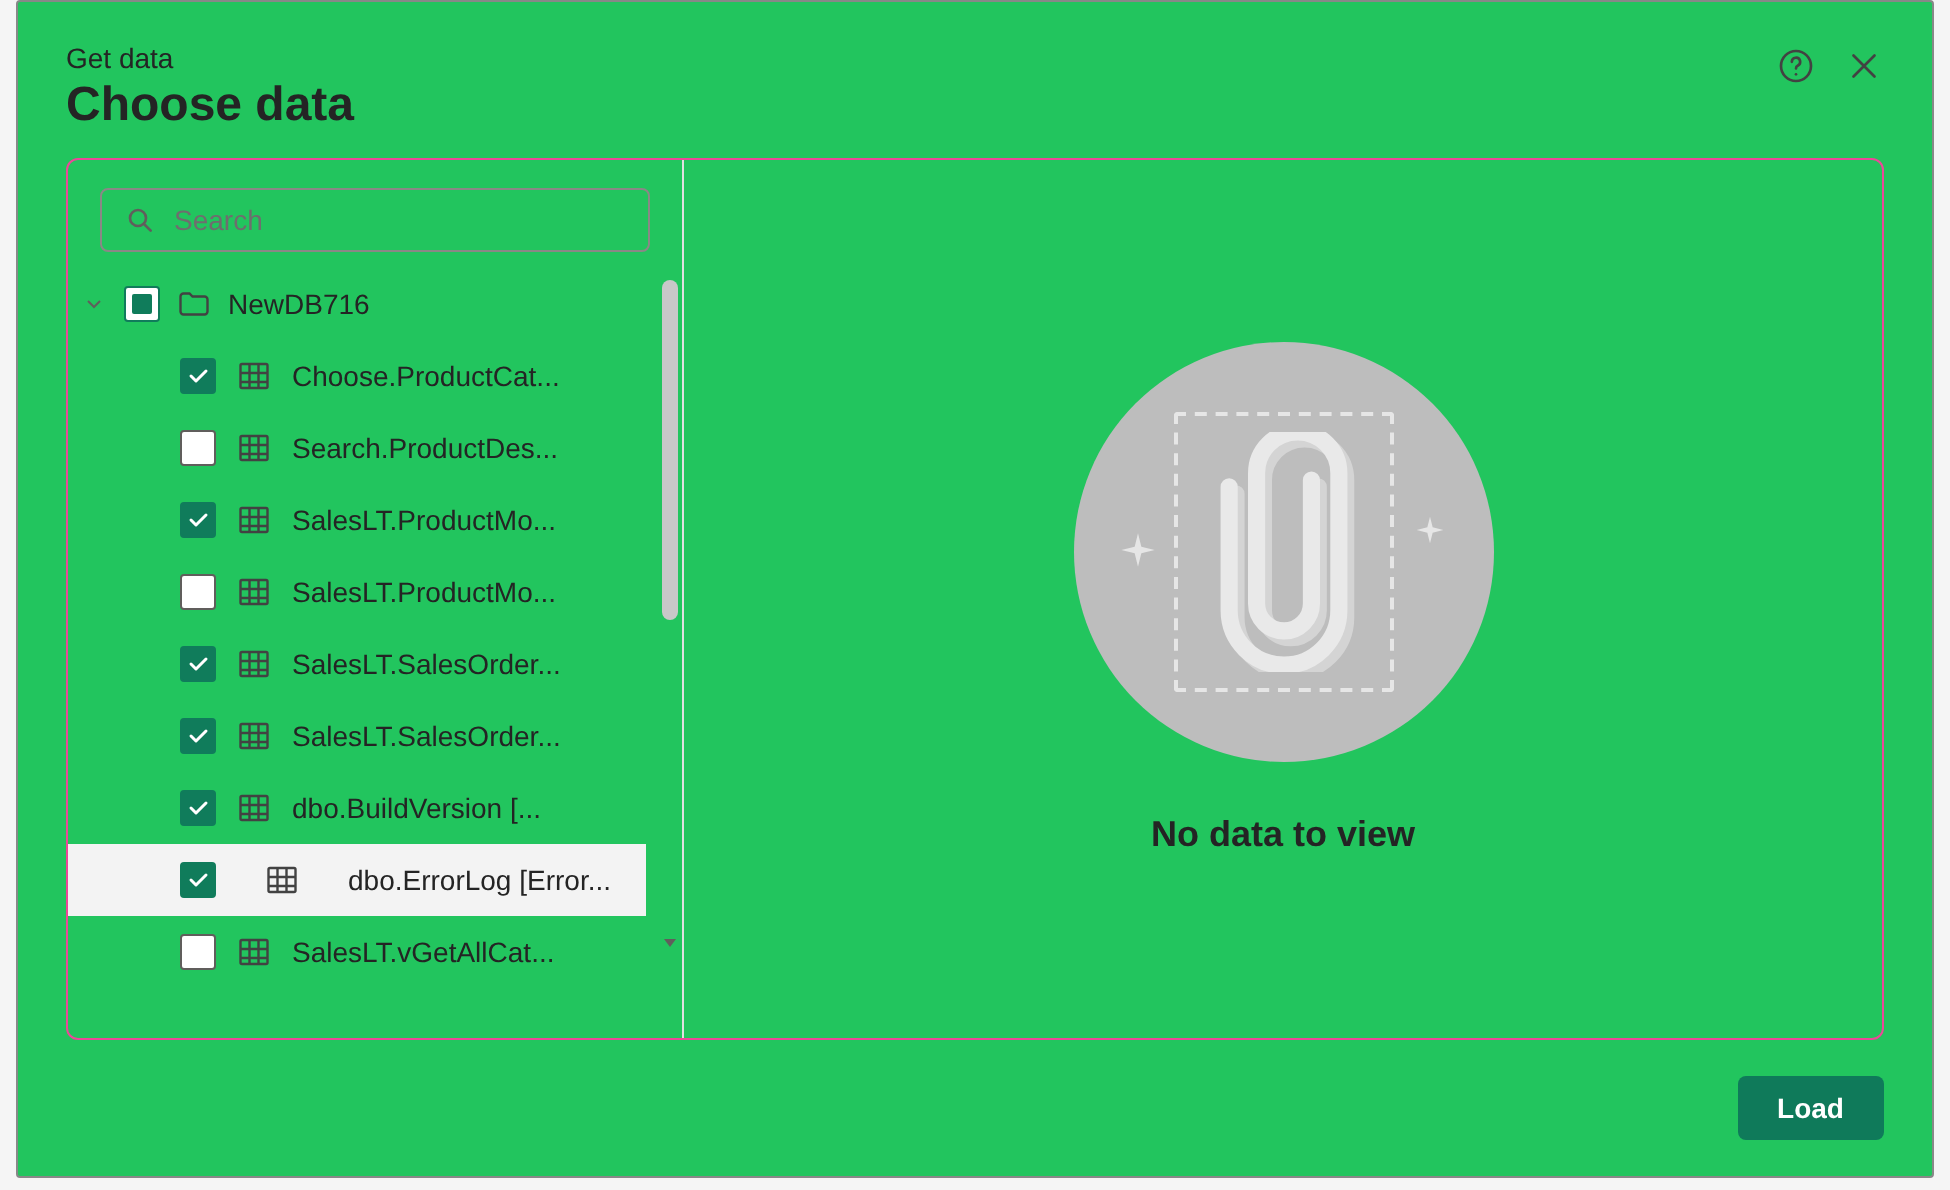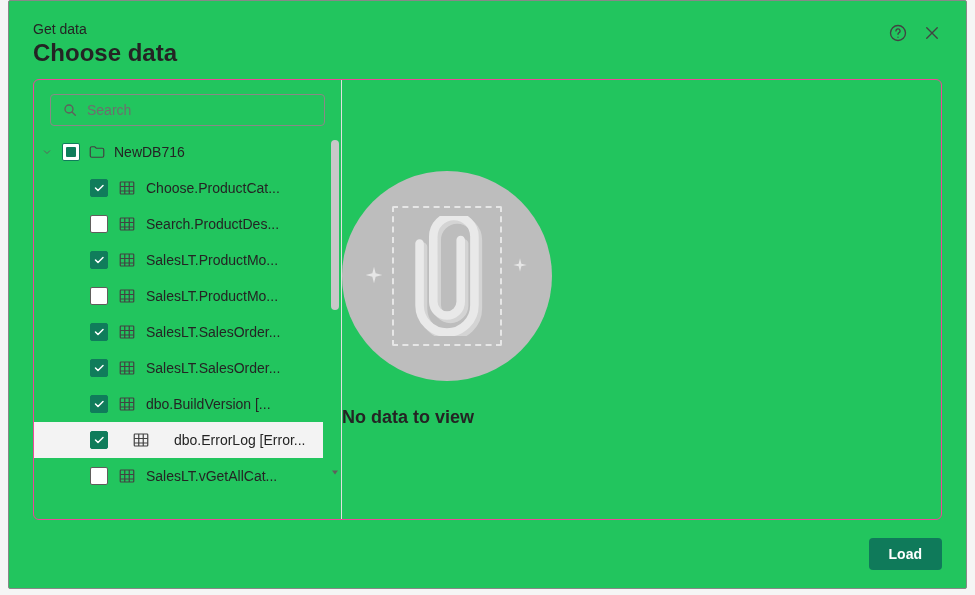--- a/index.html
+++ b/index.html
@@ -57,21 +57,21 @@
     display: flex; align-items: center; gap: 10px; height: 36px; padding-left: 56px; padding-right: 4px;
     cursor: default;
   }
   .item-row.hovered { background: #f3f3f3; gap: 24px; }
   .item-label { font-size: 14px; color: #242424; white-space: nowrap; overflow: hidden; text-overflow: ellipsis; flex: 1; }
   .scroll-track {
     position: absolute; right: 2px; top: 4px; width: 8px; height: 170px; background: #c8c8c8; border-radius: 4px;
   }
   .scroll-arrow { position: absolute; right: 0px; width: 12px; height: 12px; color: #605e5c; }
   .scroll-arrow.down { top: 328px; }
-  .right-pane { flex: 1; display: flex; flex-direction: column; justify-content: center; gap: 26px; }
+  .right-pane { flex: 1; display: flex; flex-direction: column; align-items: center; justify-content: center; gap: 26px; }
   .placeholder-circle {
     width: 210px; height: 210px; border-radius: 50%; background: #bdbdbd; position: relative;
     display: flex; align-items: center; justify-content: center;
   }
   .dashed-box {
     width: 110px; height: 140px; border: 2px dashed #e6e6e6; border-radius: 2px;
     position: absolute;
   }
   .clip-svg { position: absolute; }
   .sparkle { position: absolute; color: #e6e6e6; }

